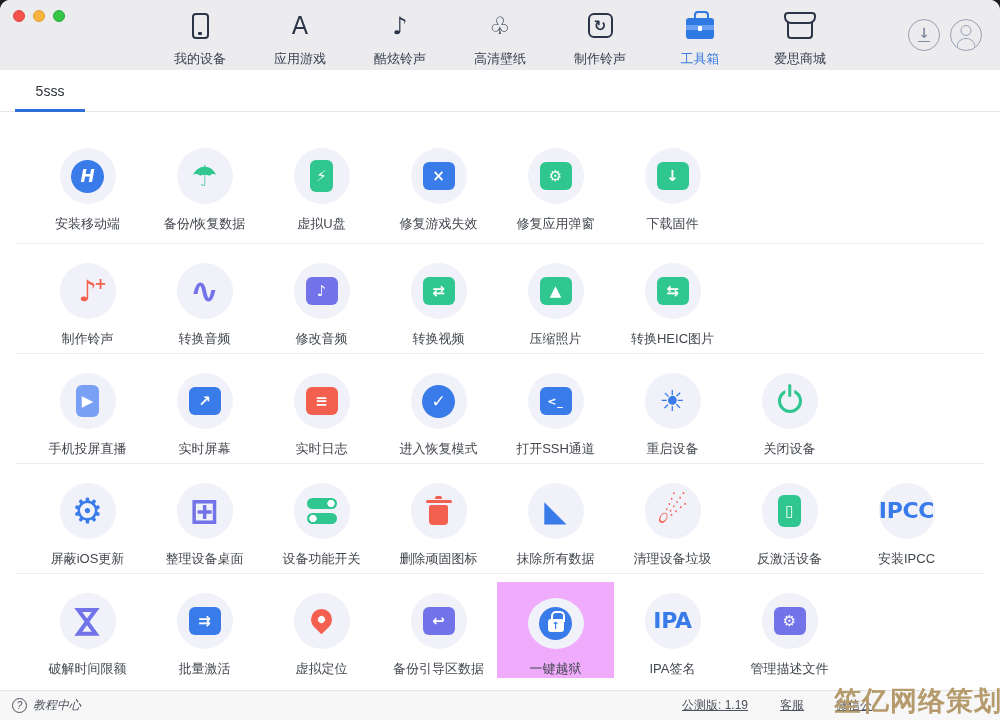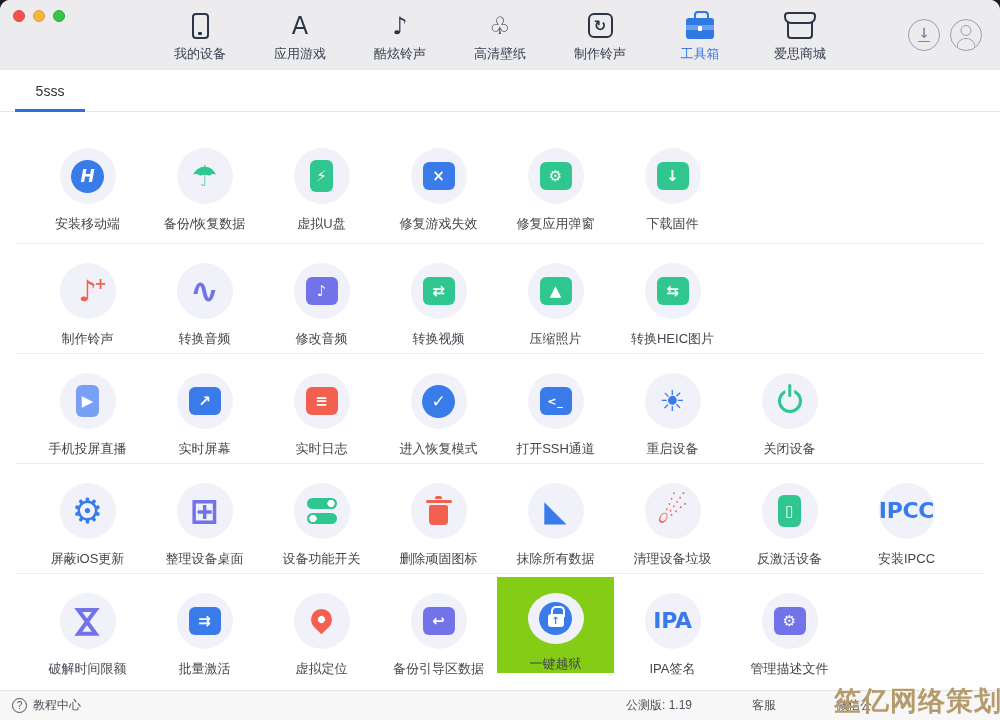--- a/index.html
+++ b/index.html
@@ -13,21 +13,21 @@
   .header{position:absolute;top:0;left:0;right:0;height:70px;background:#ececee;}
   .traffic{position:absolute;left:13px;top:10px;display:flex;gap:8px;}
   .tl{width:12px;height:12px;border-radius:50%;}
   .tl-close{background:#f6534f;border:0.5px solid #e0443e;}
   .tl-min{background:#f6b43e;border:0.5px solid #e09c2f;}
   .tl-zoom{background:#35c648;border:0.5px solid #27a838;}
   .nav{position:absolute;left:150px;top:9px;display:flex;}
   .nav-item{width:100px;display:flex;flex-direction:column;align-items:center;cursor:pointer;}
   .nav-ico{height:33px;display:flex;align-items:center;justify-content:center;color:#2c3548;}
   .nav-glyph{font-size:24px;line-height:1;color:#2c3548;font-family:"DejaVu Sans",sans-serif;}
-  .nav-label{margin-top:3px;font-size:13px;color:#3a4150;}
+  .nav-label{margin-top:8px;font-size:13px;color:#3a4150;}
   .nav-item.active .nav-label{color:#3b7be0;}
   .nshape-phone{width:17px;height:26px;border:2px solid #2c3548;border-radius:4px;position:relative;}
   .nshape-phone::after{content:"";position:absolute;bottom:2px;left:50%;transform:translateX(-50%);width:4px;height:2.5px;background:#2c3548;border-radius:1px;}
   .nshape-refresh{width:25px;height:25px;border:2px solid #2c3548;border-radius:6px;display:flex;align-items:center;justify-content:center;}
   .nshape-refresh::before{content:"↻";font-size:15px;font-weight:bold;color:#2c3548;font-family:"DejaVu Sans",sans-serif;}
   .nshape-toolbox{width:28px;height:21px;background:linear-gradient(180deg,#2f79e3 0 7px,#6ba0f2 7px 12px,#2f79e3 12px);border-radius:3px;position:relative;margin-top:6px;}
   .nshape-toolbox::before{content:"";position:absolute;top:-7px;left:7.5px;width:11px;height:8px;border:2.5px solid #2f79e3;border-bottom:none;border-radius:4px 4px 0 0;}
   .nshape-toolbox::after{content:"";position:absolute;top:8px;left:12px;width:4px;height:5px;background:#fff;border-radius:1px;}
   .nshape-store{width:26px;height:19px;border:2px solid #2c3548;border-top:none;border-radius:0 0 4px 4px;position:relative;margin-top:8px;}
   .nshape-store::before{content:"";position:absolute;top:-8px;left:-5px;right:-5px;height:8px;border:2px solid #2c3548;border-radius:4px 4px 7px 7px;background:#ececee;}
@@ -42,21 +42,21 @@
   .tab{position:absolute;left:15px;top:0;width:70px;height:42px;display:flex;align-items:center;justify-content:center;font-size:14px;color:#2d3138;cursor:pointer;}
   .tab.active::after{content:"";position:absolute;left:0;right:0;bottom:-1px;height:4px;background:#2e6fd8;}
   
   .content{position:absolute;top:112px;bottom:30px;left:0;right:0;background:#fff;overflow:hidden;}
   .grid{margin:0 15px;}
   .row{display:flex;height:110px;}
   .row.first{height:131px;}
   .row ~ .row{border-top:1px solid #ededee;}
   .tool{width:117px;display:flex;flex-direction:column;align-items:center;padding-top:19px;cursor:pointer;margin-left:14px;margin-right:-14px;}
   .row.first .tool{padding-top:36px;}
-  .tool.hl{background:#84cc16;height:96px;margin-top:3px;padding-top:16px;}
+  .tool.hl{background:#f0abfc;height:96px;margin-top:8px;padding-top:16px;}
   .tool-circle{width:56px;height:56px;border-radius:50%;background:#f0f1f9;display:flex;align-items:center;justify-content:center;}
   .tool-label{margin-top:11px;font-size:13px;color:#42474e;white-space:nowrap;}
   
   .ic{display:flex;align-items:center;justify-content:center;position:relative;line-height:1;font-family:"DejaVu Sans",sans-serif;}
   .c-blue{--c:#3a7bea;}.c-lightblue{--c:#78a0f5;}.c-green{--c:#2fc690;}.c-red{--c:#f4604f;}.c-purple{--c:#7273e9;}
   .style-glyph{font-size:29px;color:var(--c);}
   .style-tile{width:32px;height:28px;border-radius:6px;background:var(--c);color:#fff;font-size:15px;font-weight:bold;}
   .style-badge{width:33px;height:33px;border-radius:50%;background:var(--c);color:#fff;font-size:17px;font-weight:bold;}
   .style-text{font-size:22px;font-weight:800;color:var(--c);letter-spacing:-0.3px;}
   .mod-tall{width:23px;height:32px;}
@@ -75,24 +75,24 @@
   .style-trash{width:19px;height:20px;background:#f4604f;border-radius:2px 2px 4px 4px;margin-top:7px;}
   .style-trash::before{content:"";position:absolute;top:-5px;left:-3.5px;width:26px;height:3.5px;border-radius:2px;background:#f4604f;}
   .style-trash::after{content:"";position:absolute;top:-9px;left:6px;width:7px;height:3.5px;border-radius:2px 2px 0 0;background:#f4604f;}
   .style-pin{width:21px;height:21px;background:#f4604f;border-radius:50% 50% 50% 0;transform:rotate(-45deg);margin-bottom:3px;}
   .style-pin::before{content:"";position:absolute;top:7px;left:7px;width:7px;height:7px;background:#fff;border-radius:50%;}
   .style-lock{width:33px;height:33px;border-radius:50%;background:#3a7bea;}
   .style-lock::before{content:"";position:absolute;top:4px;left:11.5px;width:10px;height:9px;border:2.5px solid #fff;border-bottom:none;border-radius:5px 5px 0 0;}
   .style-lock::after{content:"↑";position:absolute;top:12px;left:8.5px;width:16px;height:13px;background:#fff;border-radius:3px;color:#3a7bea;font-size:10px;font-weight:bold;text-align:center;line-height:13px;}
   
   .statusbar{position:absolute;left:0;right:0;bottom:0;height:30px;background:#f7f7f8;border-top:1px solid #e3e3e4;display:flex;align-items:center;justify-content:space-between;font-size:12px;color:#4c525b;}
-  .sb-left{display:flex;align-items:center;gap:6px;padding-left:12px;cursor:pointer;}
+  .sb-left{display:flex;align-items:center;gap:6px;padding-left:12px;cursor:pointer;font-style:italic;}
   .help-ico{width:15px;height:15px;border:1.3px solid #4c525b;border-radius:50%;display:flex;align-items:center;justify-content:center;}
   .help-ico::before{content:"?";font-size:10px;}
-  .sb-right{display:flex;align-items:center;gap:60px;padding-right:128px;}
+  .sb-right{display:flex;align-items:center;gap:32px;padding-right:128px;text-decoration:underline;}
   .watermark{position:absolute;right:-2px;bottom:1px;font-size:27px;font-weight:900;color:#b59a6b;letter-spacing:1px;z-index:10;white-space:nowrap;}
 </style>
 </head>
 <body>
 
 <div class="window">
 
   <div class="header">
     <div class="traffic">
       <span class="tl tl-close"></span>

